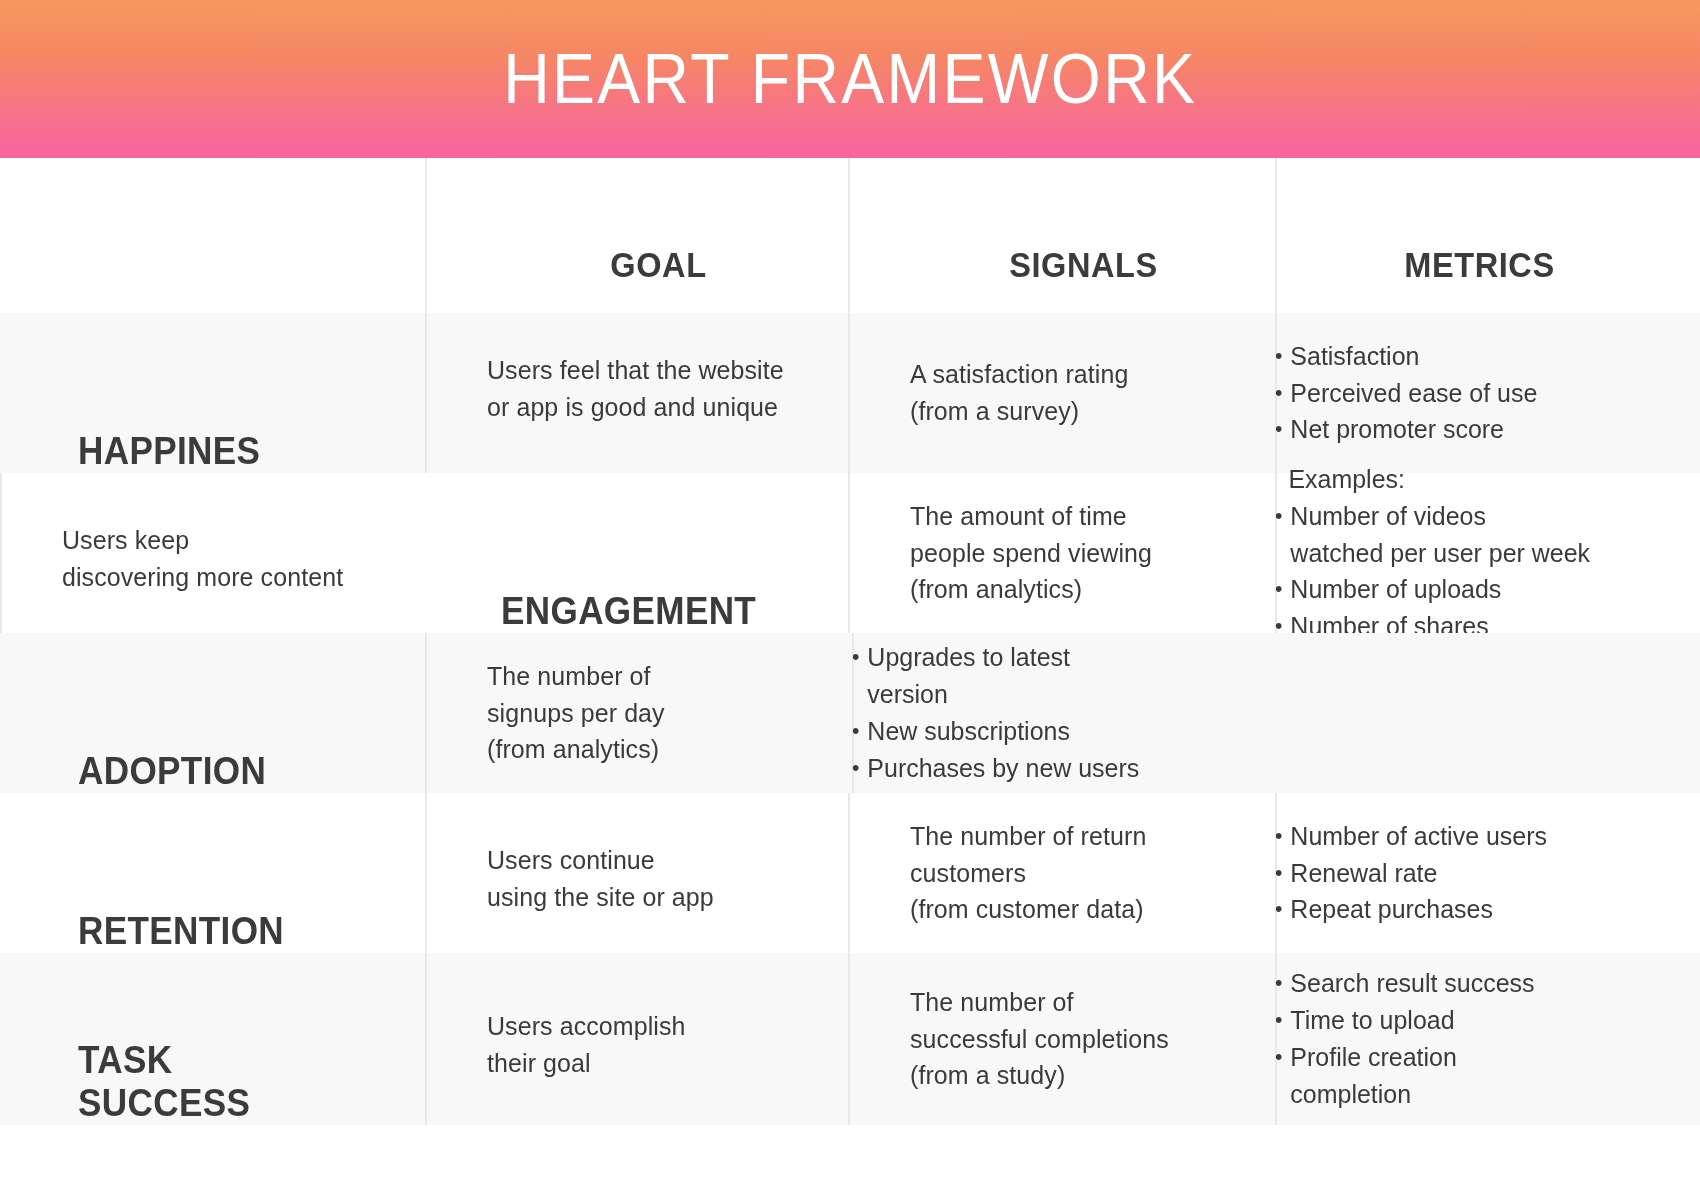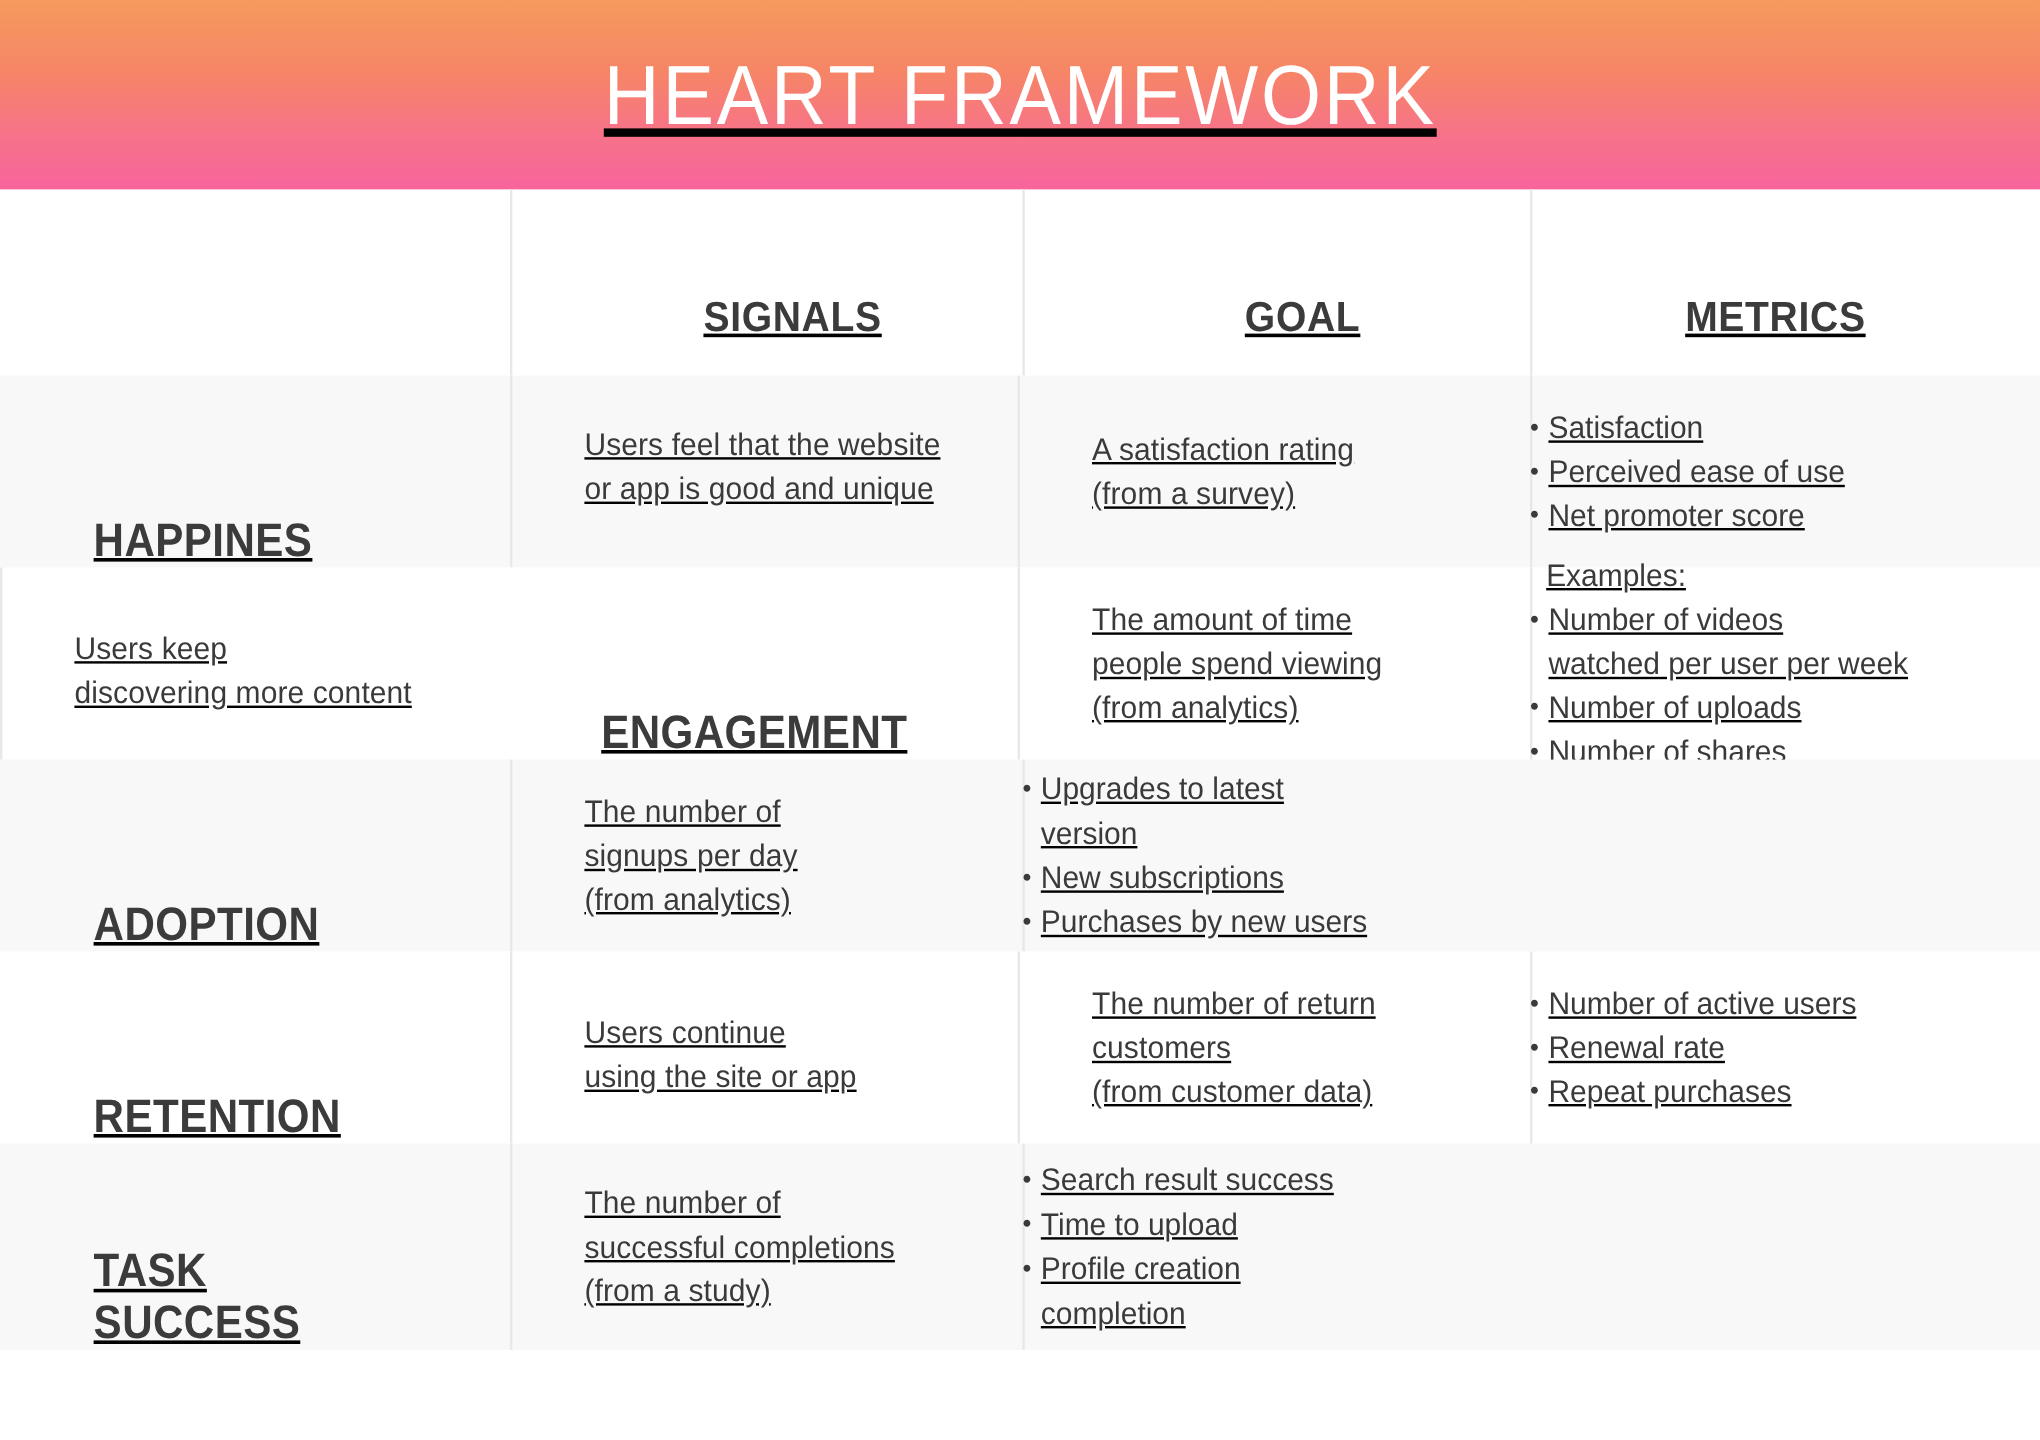--- a/index.html
+++ b/index.html
@@ -13,21 +13,20 @@
     overflow: hidden;
   }
 
   .page {
     position: relative;
     width: 1556px;
     height: 1200px;
     background: #ffffff;
     display: flex;
     flex-direction: column;
-    text-decoration: underline;
   }
 
   
   .banner {
     position: relative;
     width: 1700px;
     height: 158px;
     background: linear-gradient(180deg, #F59A5E 0%, #F68566 38%, #F7728A 72%, #F7649C 100%);
     display: flex;
     align-items: center;
@@ -177,25 +176,25 @@
   <div class="banner">
     <div class="banner-title">HEART FRAMEWORK</div>
   </div>
 
   <div class="table">
 
     <div class="row head">
       <div class="cell c-dim">
         <div class="col-head"></div>
       </div>
+      <div class="cell c-goal">
+        <div class="col-head">GOAL</div>
+      </div>
       <div class="cell c-sig">
         <div class="col-head">SIGNALS</div>
-      </div>
-      <div class="cell c-goal">
-        <div class="col-head">GOAL</div>
       </div>
       <div class="cell c-met">
         <div class="col-head">METRICS</div>
       </div>
     </div>
 
     <div class="row data band-gray">
       <div class="cell c-dim">
         <div class="dim-label">HAPPINES</div>
       </div>
@@ -279,20 +278,24 @@
           <li class="m-item">Repeat purchases</li>
         </ul>
       </div>
     </div>
 
     <div class="row data last band-gray">
       <div class="cell c-dim">
         <div class="dim-label">TASK
 SUCCESS</div>
       </div>
+      <div class="cell c-goal">
+        <div class="body-text shift-dn">Users accomplish
+their goal</div>
+      </div>
       <div class="cell c-sig">
         <div class="body-text">The number of
 successful completions
 (from a study)</div>
       </div>
       <div class="cell c-met">
         <ul class="metrics">
           <li class="m-item">Search result success</li>
           <li class="m-item">Time to upload</li>
           <li class="m-item">Profile creation

